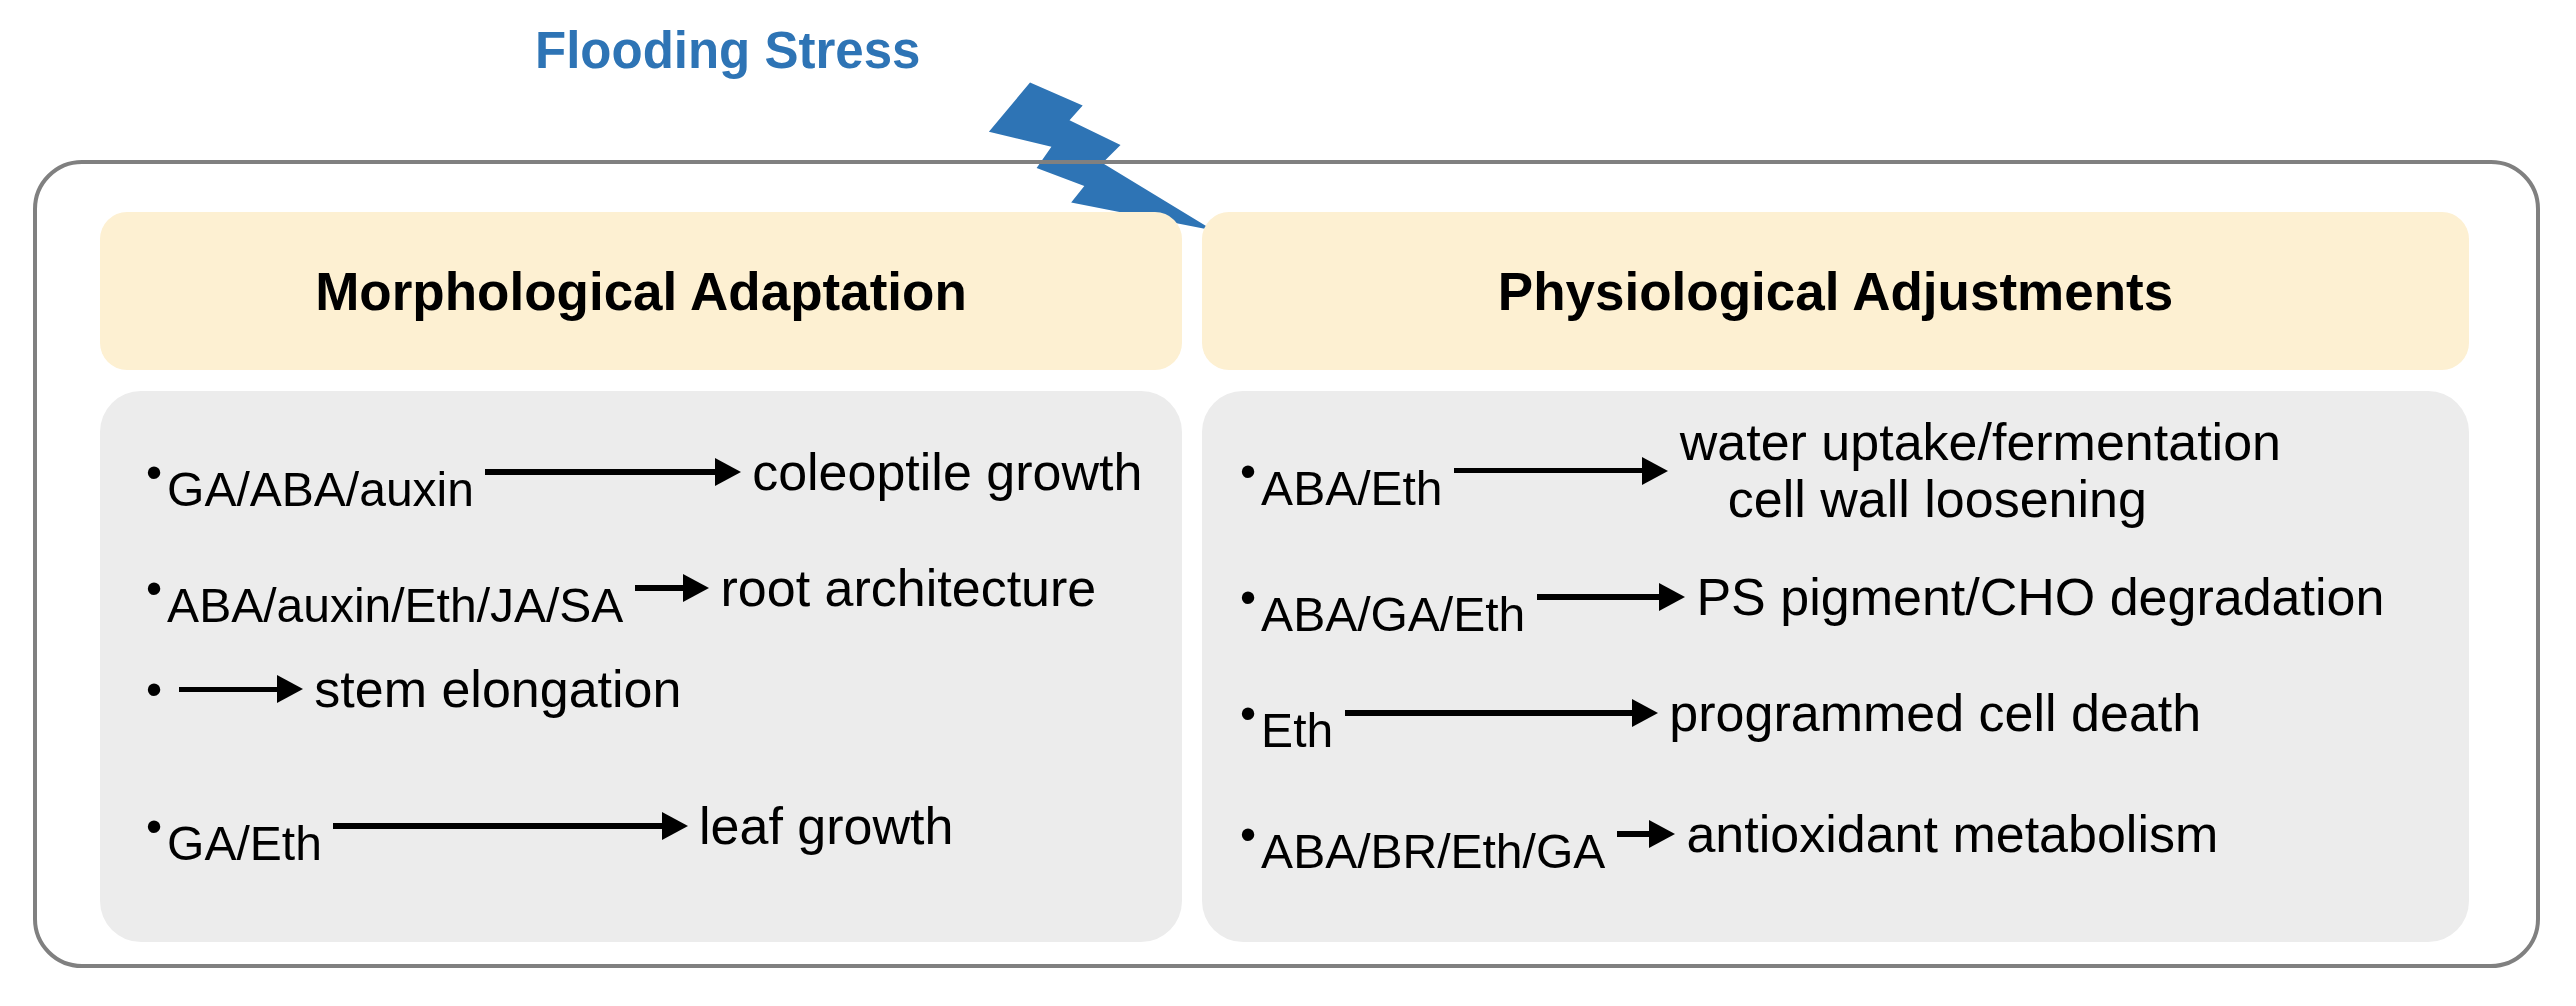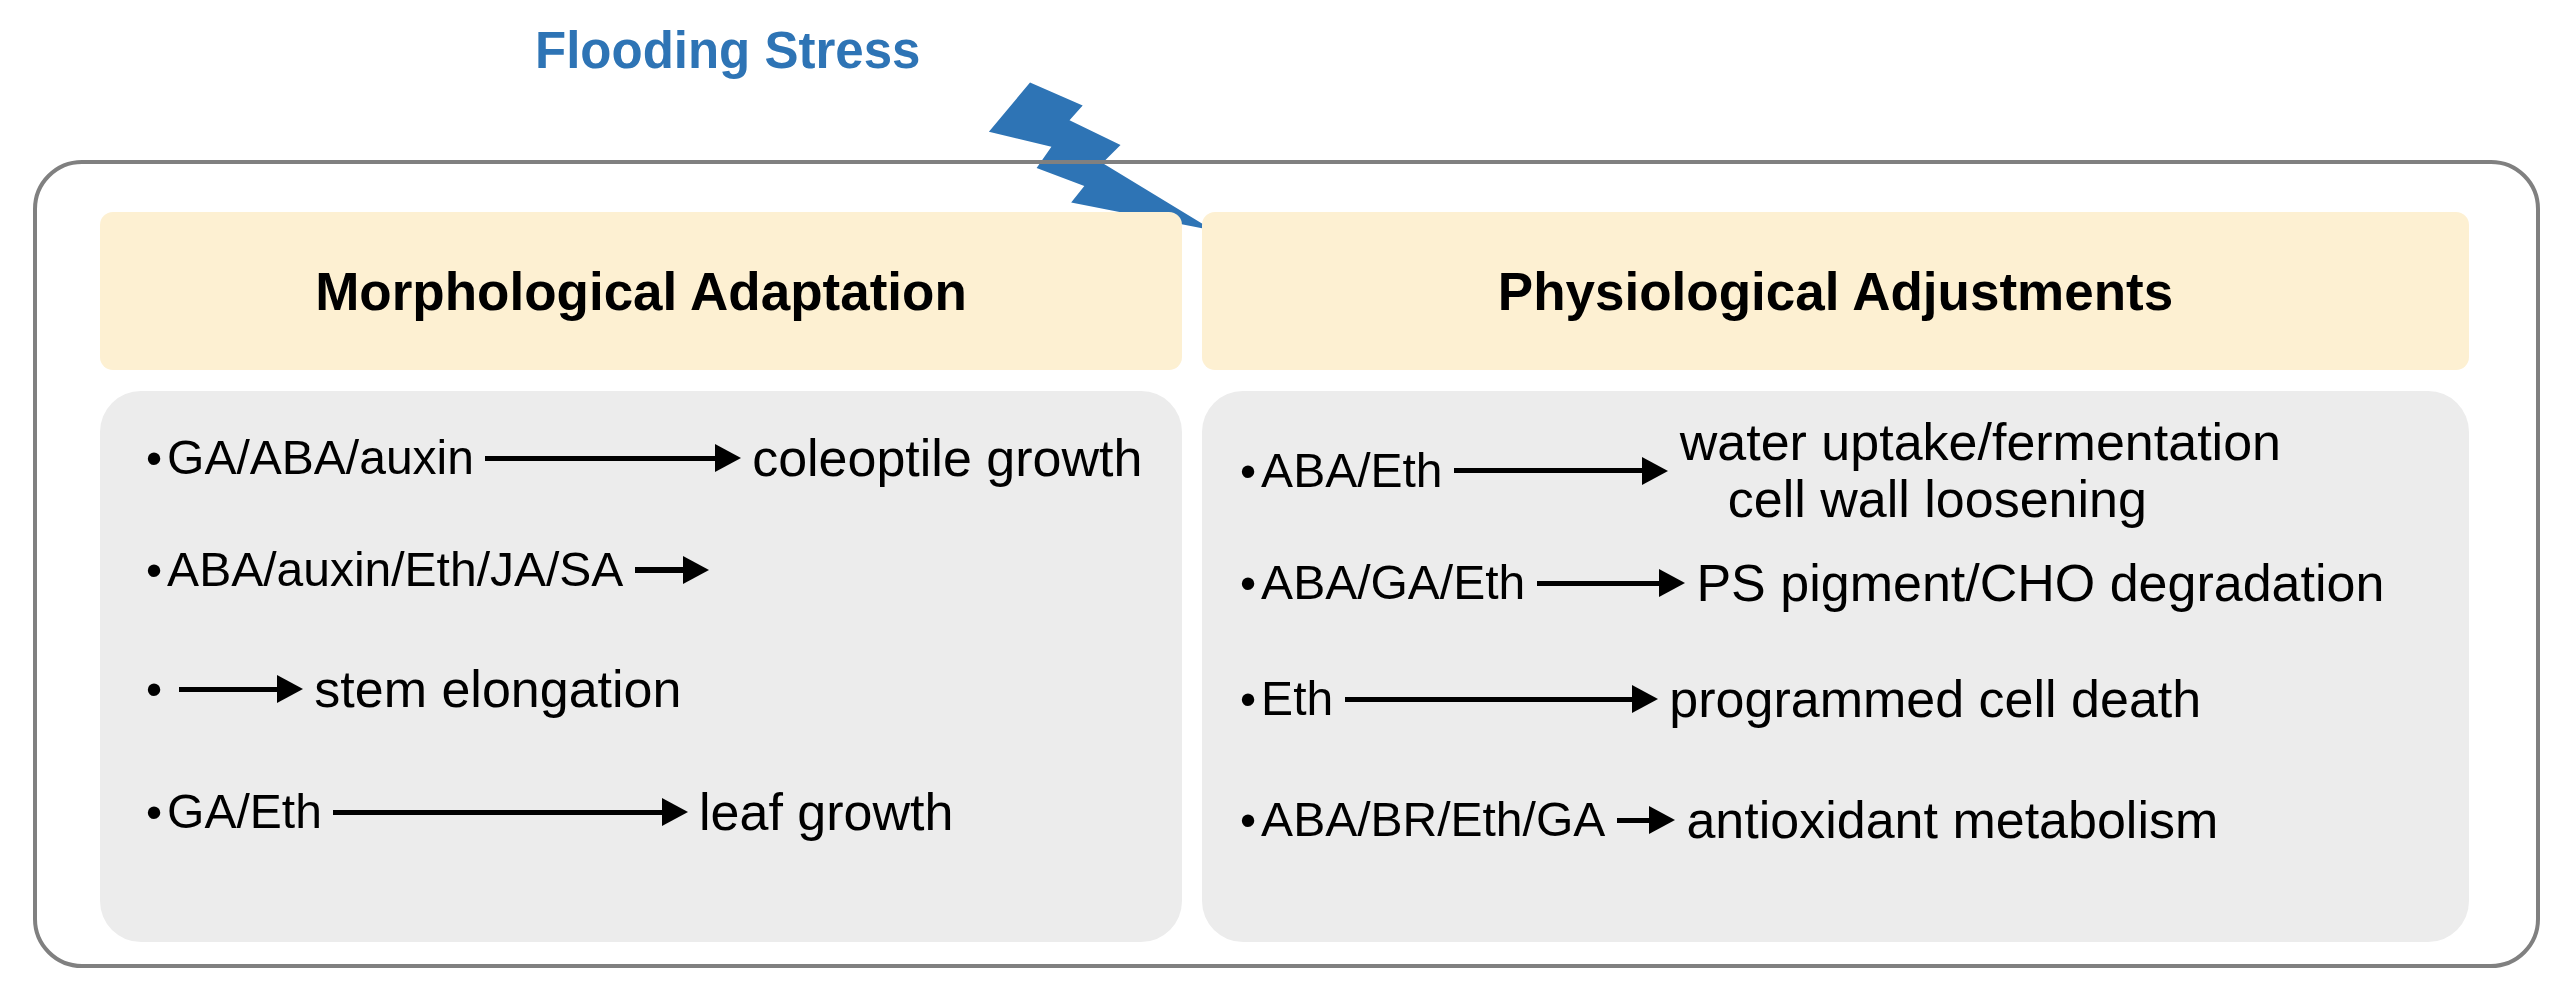--- a/index.html
+++ b/index.html
@@ -53,21 +53,21 @@
   
   .column {
     position: absolute;
     top: 212px;
   }
   #column-morphological { left: 100px;  width: 1082px; }
   #column-physiological { left: 1202px; width: 1267px; }
 
   .col-header {
     background: #fdf0d2;
-    border-radius: 13px;
+    border-radius: 27px;
     height: 158px;
     display: flex;
     align-items: center;
     justify-content: center;
     box-sizing: border-box;
   }
   .col-header-text {
     font-size: 53px;
     font-weight: bold;
     color: #000000;
@@ -95,20 +95,21 @@
   .bullet {
     font-size: 46px;
     line-height: 1;
     color: #000;
     margin-right: 5px;
   }
   .source-text {
     font-size: 48px;
     color: #000000;
     line-height: 1;
+    margin-top: 36px;
   }
   .target-text {
     font-size: 52px;
     color: #000000;
     line-height: 1.08;
   }
   .target-text .line2 { display: block; margin-left: 48px; }
 
   
   .arrow {
@@ -174,20 +175,21 @@
       <span class="target-text">coleoptile growth</span>
     </div>
 
     <div class="row" id="m-row-1">
       <span class="bullet">•</span>
       <span class="source-text">ABA/auxin/Eth/JA/SA</span>
       <span class="arrow">
         <span class="shaft" style="width:49px"></span>
           <span class="head"></span>
       </span>
+      <span class="target-text">root architecture</span>
     </div>
 
     <div class="row" id="m-row-2">
       <span class="bullet">•</span>
       <span class="arrow">
         <span class="shaft" style="width:99px"></span>
           <span class="head"></span>
       </span>
       <span class="target-text">stem elongation</span>
     </div>

